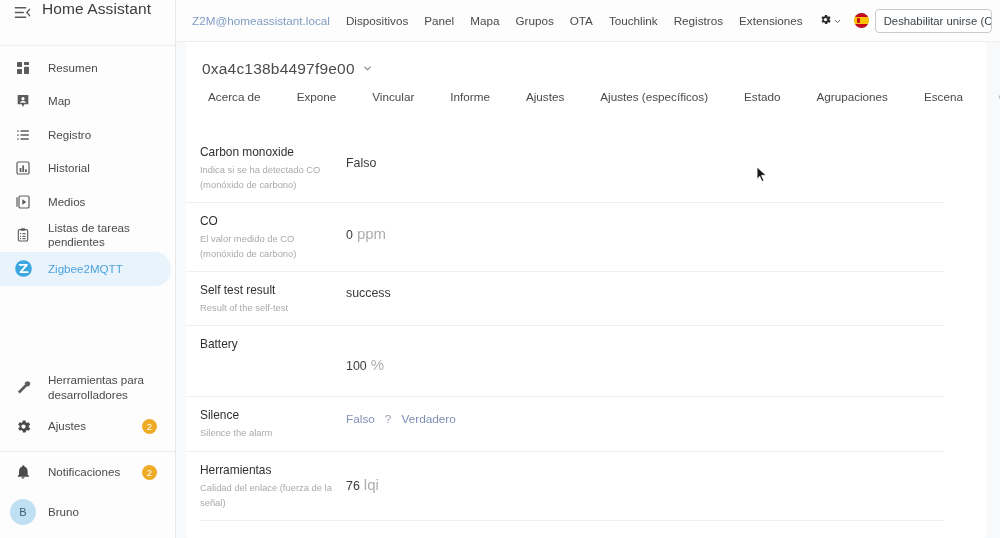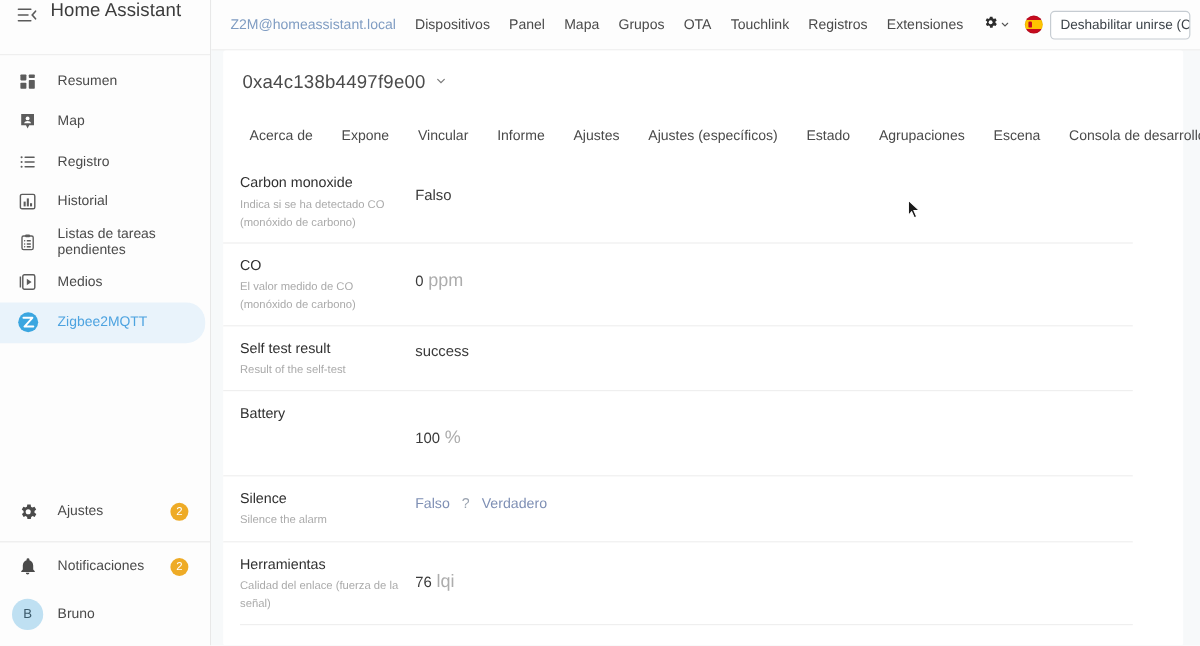--- a/index.html
+++ b/index.html
@@ -90,21 +90,21 @@
   .content-wrap { padding: 0 0 0 10px; }
   .card {
     background: #fff; margin: 0 14px 0 0; height: 496px;
     border-radius: 2px;
   }
   .device-head {
     padding: 18px 0 12px 16px; display: flex; align-items: flex-end; gap: 7px; cursor: pointer;
   }
   .device-id { font-size: 15.5px; color: #4b4b4b; letter-spacing: .2px; }
 
-  .tabs { display: flex; align-items: flex-end; padding-left: 10px; gap: 0; height: 30px; }
+  .tabs { display: flex; align-items: flex-start; padding-left: 10px; gap: 12px; height: 30px; }
   .tab { font-size: 11.7px; color: #4a4a4a; padding: 0 12px; cursor: pointer; white-space: nowrap; }
 
   .rows { padding: 0 0 16px 0; margin-top: 14px; }
   .row {
     display: flex; align-items: flex-start;
     border-bottom: 1px solid #efefef;
     padding: 10px 0 10px 14px;
     margin-right: 42px;
     min-height: 58px;
   }
@@ -187,59 +187,67 @@
             <rect x="7" y="12" width="2.6" height="6" fill="#5c5c5c" stroke="none"></rect>
             <rect x="11" y="8" width="2.6" height="10" fill="#5c5c5c" stroke="none"></rect>
             <rect x="15" y="14" width="2.6" height="4" fill="#5c5c5c" stroke="none"></rect>
           </svg>
         </span>
         <span class="lb">Historial</span>
       </div>
 
       <div class="sb-item">
         <span class="ic">
+          <svg width="16" height="16" viewBox="0 0 24 24" fill="none" stroke="#5c5c5c" stroke-width="1.8">
+            <rect x="6" y="3" width="15" height="18" rx="2"></rect>
+            <line x1="3" y1="5" x2="3" y2="19"></line>
+            <polygon points="11,8 17,12 11,16" fill="#5c5c5c" stroke="none"></polygon>
+          </svg>
+        </span>
+        <span class="lb">Medios</span>
+      </div>
+
+      <div class="sb-item">
+        <span class="ic">
           <svg width="16" height="16" viewBox="0 0 24 24" fill="none" stroke="#5c5c5c" stroke-width="1.7">
             <rect x="5" y="4" width="14" height="17" rx="2"></rect>
             <rect x="9" y="2" width="6" height="3.5" rx="1" fill="#5c5c5c" stroke="none"></rect>
             <line x1="11" y1="10" x2="16" y2="10"></line>
               <line x1="11" y1="14" x2="16" y2="14"></line>
               <line x1="11" y1="17.5" x2="16" y2="17.5"></line>
             <circle cx="8.3" cy="10" r=".9" fill="#5c5c5c" stroke="none"></circle>
             <circle cx="8.3" cy="14" r=".9" fill="#5c5c5c" stroke="none"></circle>
             <circle cx="8.3" cy="17.5" r=".9" fill="#5c5c5c" stroke="none"></circle>
           </svg>
         </span>
         <span class="lb">Listas de tareas pendientes</span>
       </div>
 
-      <div class="sb-item">
-        <span class="ic">
-          <svg width="16" height="16" viewBox="0 0 24 24" fill="none" stroke="#5c5c5c" stroke-width="1.8">
-            <rect x="6" y="3" width="15" height="18" rx="2"></rect>
-            <line x1="3" y1="5" x2="3" y2="19"></line>
-            <polygon points="11,8 17,12 11,16" fill="#5c5c5c" stroke="none"></polygon>
-          </svg>
-        </span>
-        <span class="lb">Medios</span>
-      </div>
-
       <div class="sb-item active">
         <span class="ic">
           <svg width="19" height="19" viewBox="0 0 24 24">
             <circle cx="12" cy="12" r="10.5" fill="#3ba6e0"></circle>
             <path d="M7 7.4h9.4l-8.3 9.2h9.3" fill="none" stroke="#fff" stroke-width="2.1" stroke-linecap="round" stroke-linejoin="round"></path>
           </svg>
         </span>
         <span class="lb">Zigbee2MQTT</span>
       </div>
     </div>
 
     <div class="sb-spacer"></div>
 
     <div class="sb-tools">
+      <div class="sb-item tall">
+        <span class="ic">
+          <svg width="17" height="17" viewBox="0 0 24 24" fill="#5c5c5c">
+            <path d="M20.4 4.3c-1.6-1.6-4-1.6-5.4 0l-1.6 1.6 1.3 1.3-9.1 9.1-1.5 1.5 2.6 2.6 1.5-1.5 9.1-9.1 1.3 1.3 1.8-1.8c1.5-1.5 1.5-3.5 0-5z"></path>
+          </svg>
+        </span>
+        <span class="lb">Herramientas para desarrolladores</span>
+      </div>
       <div class="sb-item">
         <span class="ic">
           <svg width="17" height="17" viewBox="0 0 24 24" fill="#4a4a4a">
             <path d="M19.4 13a7.8 7.8 0 000-2l2-1.6-2-3.4-2.4 1a7.6 7.6 0 00-1.7-1l-.4-2.5h-4l-.4 2.5c-.6.2-1.2.6-1.7 1l-2.4-1-2 3.4L6.6 11a7.8 7.8 0 000 2l-2 1.6 2 3.4 2.4-1c.5.4 1.1.8 1.7 1l.4 2.5h4l.4-2.5c.6-.2 1.2-.6 1.7-1l2.4 1 2-3.4z"></path>
             <circle cx="12" cy="12" r="3" fill="#fdfdfd"></circle>
           </svg>
         </span>
         <span class="lb">Ajustes</span>
         <span class="badge">2</span>
       </div>

